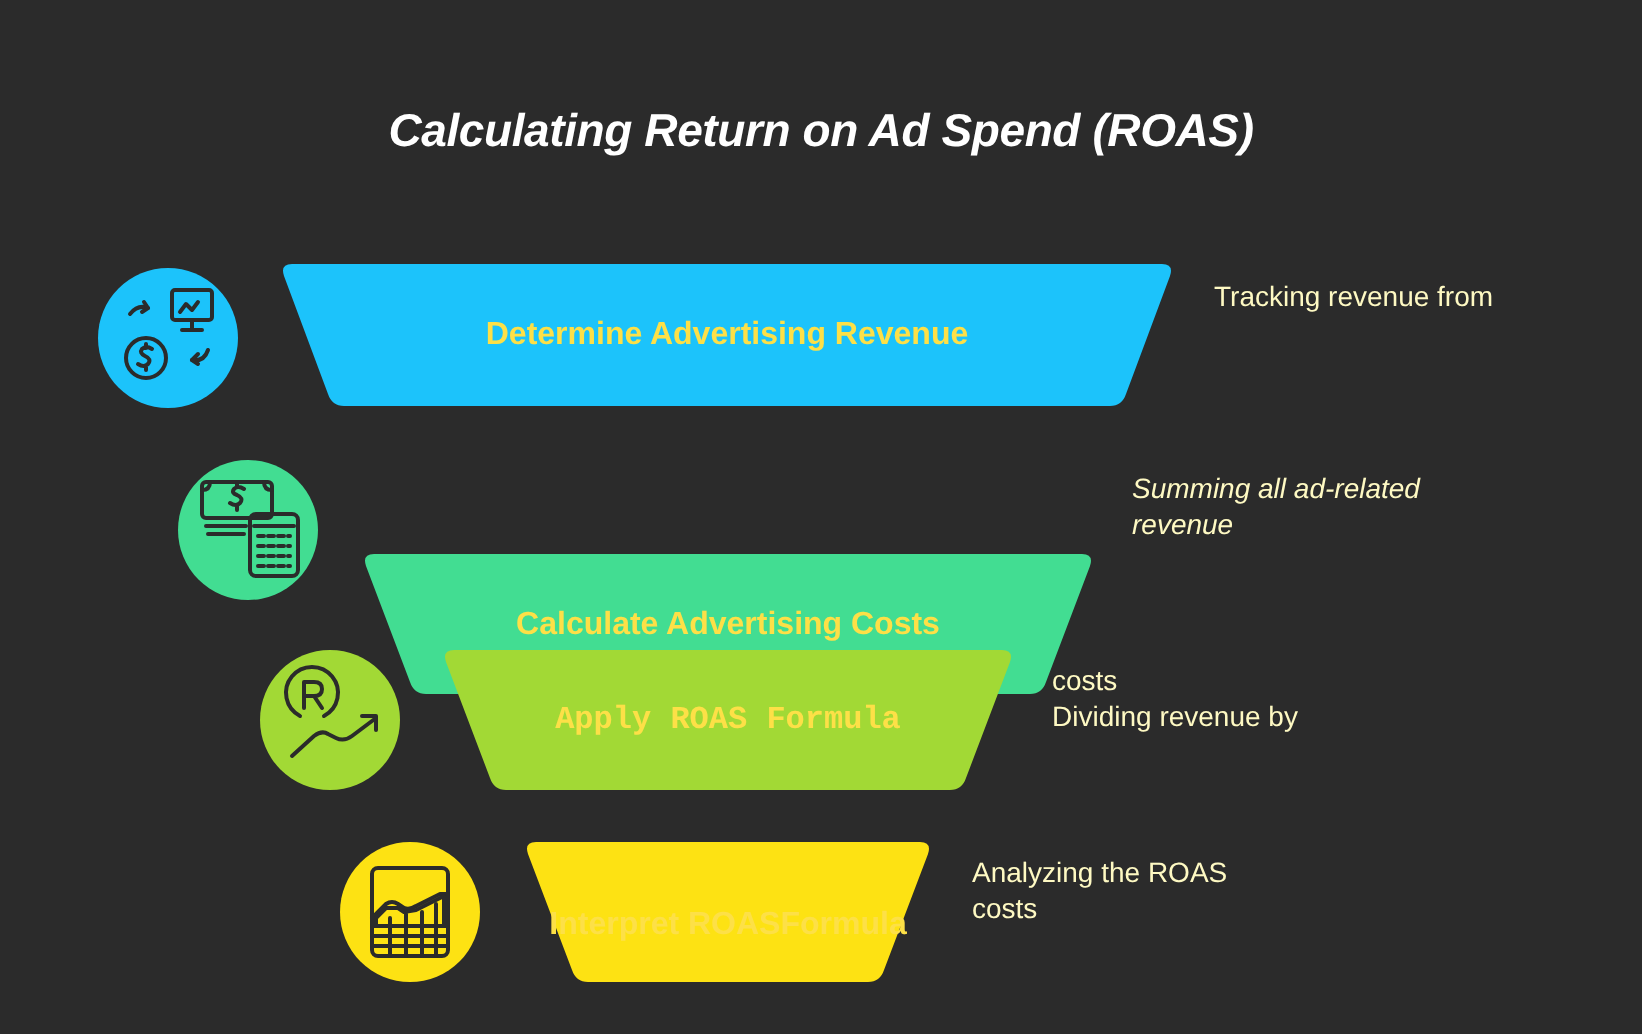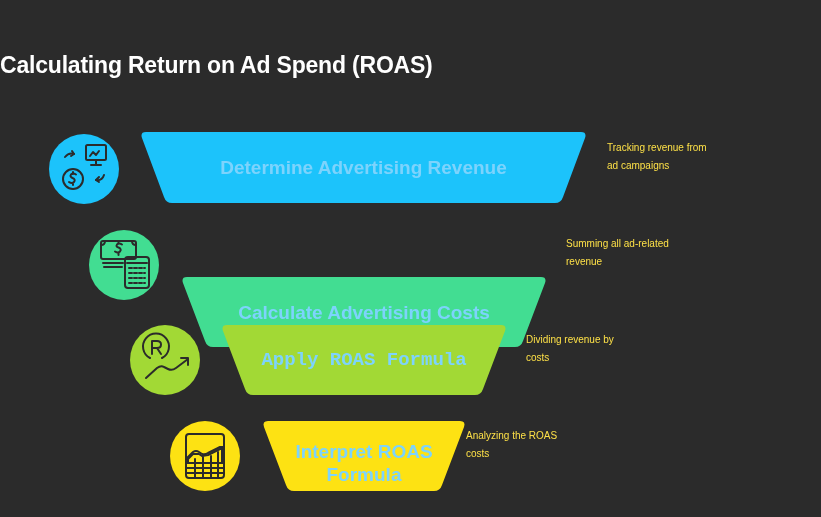--- a/index.html
+++ b/index.html
@@ -1,33 +1,33 @@
 <!DOCTYPE html>
 <html><head>
 <meta charset="utf-8">
 <style>
   html, body { margin: 0; padding: 0; }
   body {
     width: 821px; height: 517px; background: #2b2b2b; position: relative; overflow: hidden;
     font-family: "Liberation Sans", "DejaVu Sans", sans-serif;
   }
   .title {
-    position: absolute; left: 0; width: 821px; top: 52px; 
-    color: #ffffff; font-weight: bold; font-size: 23px; letter-spacing: -0.2px;
+    position: absolute; left: 0; width: 821px; top: 52px; text-align: center;
+    color: #ffffff; font-weight: bold; font-size: 23px; letter-spacing: -0.2px; font-style: italic;
   }
   .stage { position: absolute; }
   .stage svg.shape { position: absolute; left: 0; top: 0; }
   .stage-label {
     position: absolute; display: flex; align-items: center; justify-content: center;
-    text-align: center; color: #7dd3fc; font-weight: bold; font-size: 19px; line-height: 23px;
+    text-align: center; color: #fde047; font-weight: bold; font-size: 16px; line-height: 23px;
   }
   .icon-circle { position: absolute; border-radius: 50%; }
   .icon-circle svg { position: absolute; left: 0; top: 0; }
   .desc {
-    position: absolute; color: #fde047; font-size: 10px; line-height: 18px;
+    position: absolute; color: #fef9c3; font-size: 14px; line-height: 18px;
   }
 </style>
 </head>
 <body>
 
 <div class="title">Calculating Return on Ad Spend (ROAS)</div>
 
 <div class="icon-circle" style="left:49px;top:134px;width:70px;height:70px;background:#1cc3fb;">
   <svg width="70" height="70" viewBox="0 0 70 70" fill="none" stroke="#2b2b2b" stroke-width="2" stroke-linecap="round" stroke-linejoin="round">
     <path d="M16 23 q4 -5 9 -3"></path>
@@ -42,77 +42,76 @@
   </svg>
 </div>
 <div class="stage" style="left:140px;top:132px;width:447px;height:71px;">
   <svg class="shape" width="447" height="71" viewBox="0 0 447 71">
     <path d="M6 0 H441 Q447 0 445 6 L423 65 Q421 71 415 71 H32 Q26 71 24 65 L2 6 Q0 0 6 0 Z" fill="#1cc3fb"></path>
   </svg>
   <div class="stage-label" style="left:0;top:0;width:447px;height:71px;">Determine Advertising Revenue</div>
 </div>
 <div class="desc" style="left:607px;top:139px;">
   <div>Tracking revenue from</div>
-  <div>ad campaigns</div>
 </div>
 
 <div class="icon-circle" style="left:89px;top:230px;width:70px;height:70px;background:#42dd92;">
   <svg width="70" height="70" viewBox="0 0 70 70" fill="none" stroke="#2b2b2b" stroke-width="2" stroke-linecap="round" stroke-linejoin="round">
     <rect x="12" y="11" width="35" height="18" rx="2"></rect>
     <path d="M12 15 q4 0 4 -4 M47 15 q-4 0 -4 -4"></path>
     <path d="M33 14.5 q-3 -2 -5 0 q-1.5 2 1.5 3 q3.5 1.5 1.5 4 q-2 2 -5 0 M29.5 12 v1.5 M29.5 23 v2"></path>
     <path d="M14 33 h20 M15 37 h18"></path>
     <rect x="36" y="27" width="24" height="31" rx="3"></rect>
     <path d="M38 33 h20"></path>
     <path d="M40 38 h3 M45 38 h3 M50 38 h3 M55 38 h1 M40 43 h3 M45 43 h3 M50 43 h3 M55 43 h1 M40 48 h3 M45 48 h3 M50 48 h3 M55 48 h1 M40 53 h3 M45 53 h3 M50 53 h3 M55 53 h1"></path>
   </svg>
 </div>
 <div class="stage" style="left:181px;top:229px;width:366px;height:70px;margin-top:48px;">
   <svg class="shape" width="366" height="70" viewBox="0 0 366 70">
     <path d="M6 0 H360 Q366 0 364 6 L342 64 Q340 70 334 70 H32 Q26 70 24 64 L2 6 Q0 0 6 0 Z" fill="#42dd92"></path>
   </svg>
   <div class="stage-label" style="left:0;top:0;width:366px;height:70px;">Calculate Advertising Costs</div>
 </div>
-<div class="desc" style="left:566px;top:235px;">
+<div class="desc" style="left:566px;top:235px;font-style:italic;">
   <div>Summing all ad-related</div>
   <div>revenue</div>
 </div>
 
 <div class="icon-circle" style="left:130px;top:325px;width:70px;height:70px;background:#a2d935;">
   <svg width="70" height="70" viewBox="0 0 70 70" fill="none" stroke="#2b2b2b" stroke-width="2" stroke-linecap="round" stroke-linejoin="round">
     <path d="M32 33 A13 13 0 1 0 20 33"></path>
     <path d="M22 16 v13 M22 16 h5 q4 0 4 3.5 q0 3.5 -4 3.5 h-5 M27 23 l4 6"></path>
     <path d="M16 53 l11 -10 q4 -3 7 -1 l4 2 q4 2 8 -1 l12 -9"></path>
     <path d="M51 33 h7 v7"></path>
   </svg>
 </div>
 <div class="stage" style="left:221px;top:325px;width:286px;height:88px;font-family:Liberation Mono, monospace;">
   <svg class="shape" width="286" height="70" viewBox="0 0 286 70">
     <path d="M6 0 H280 Q286 0 284 6 L262 64 Q260 70 254 70 H32 Q26 70 24 64 L2 6 Q0 0 6 0 Z" fill="#a2d935"></path>
   </svg>
   <div class="stage-label" style="left:0;top:0;width:286px;height:70px;">Apply ROAS Formula</div>
 </div>
 <div class="desc" style="left:526px;top:331px;">
+  <div>costs</div>
   <div>Dividing revenue by</div>
-  <div>costs</div>
 </div>
 
 <div class="icon-circle" style="left:170px;top:421px;width:70px;height:70px;background:#fde213;">
   <svg width="70" height="70" viewBox="0 0 70 70" fill="none" stroke="#2b2b2b" stroke-width="2" stroke-linecap="round" stroke-linejoin="round">
     <rect x="16" y="13" width="38" height="44" rx="3"></rect>
     <path d="M16 38 l7 -7 q3 -2 6 0 l3 2 q3 1 6 -1 l12 -6 h4"></path>
     <path d="M16 42 h38 M16 47 h38 M16 52 h38 M25 38 v19 M33 36 v21 M41 35 v22 M48 31 v26"></path>
     <path d="M18 38 l5 -5 l6 0 l3 2 l6 -1 l14 -7 v15 h-34 z" fill="#2b2b2b" fill-opacity="0"></path>
   </svg>
 </div>
 <div class="stage" style="left:262px;top:421px;width:204px;height:70px;">
   <svg class="shape" width="204" height="70" viewBox="0 0 204 70">
     <path d="M6 0 H198 Q204 0 202 6 L180 64 Q178 70 172 70 H32 Q26 70 24 64 L2 6 Q0 0 6 0 Z" fill="#fde213"></path>
   </svg>
-  <div class="stage-label" style="left:0;top:0;width:204px;height:83px;flex-direction:column;">
+  <div class="stage-label" style="left:0;top:0;width:204px;height:83px;">
     <div>Interpret ROAS</div>
     <div>Formula</div>
   </div>
 </div>
-<div class="desc" style="left:466px;top:427px;">
+<div class="desc" style="left:486px;top:427px;">
   <div>Analyzing the ROAS</div>
   <div>costs</div>
 </div>
 
 </body></html>

